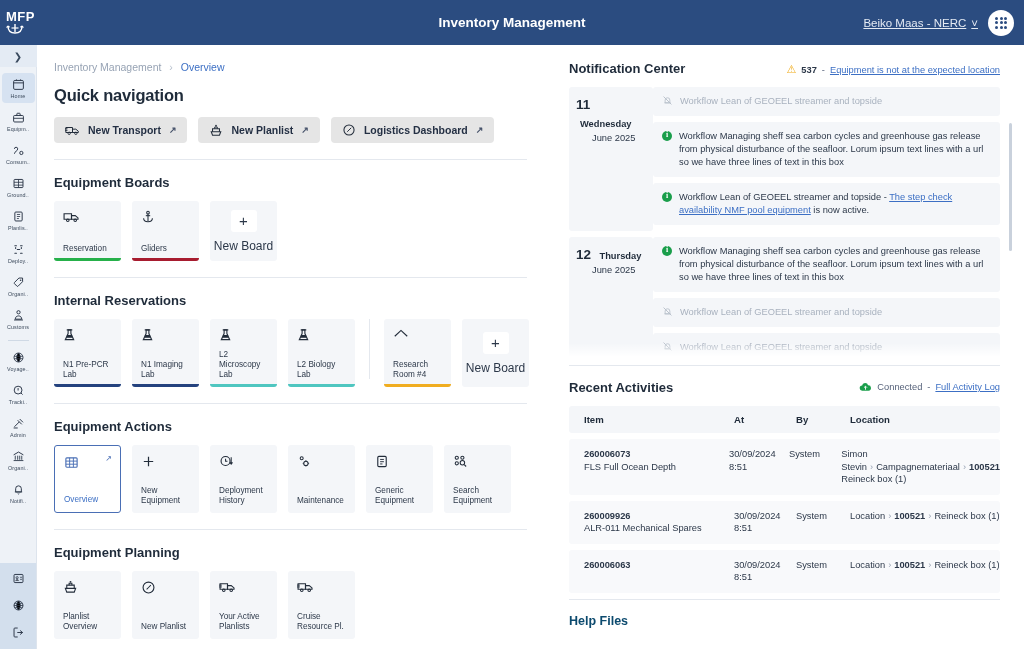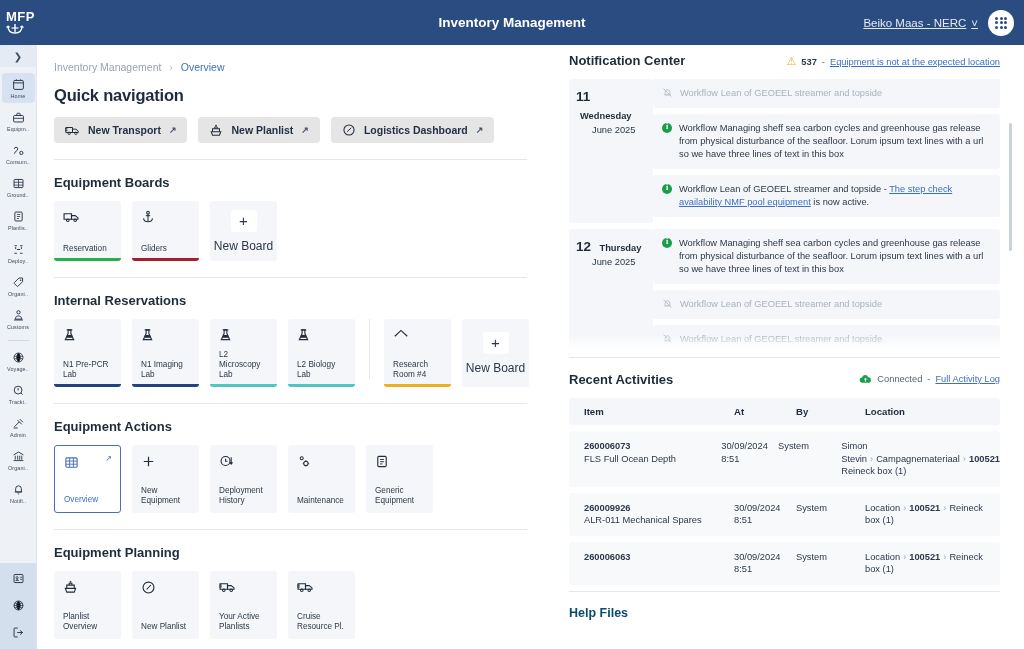--- a/index.html
+++ b/index.html
@@ -59,21 +59,21 @@
   .rail-bottom {
     width: 100%; background: #d3dfed; padding: 9px 0 10px;
     display: flex; flex-direction: column; align-items: center; gap: 14px;
   }
   .rail-bottom .ico { cursor: pointer; }
   svg { display: block; }
 
   
   .content { position: absolute; top: 45px; left: 37px; width: 987px; height: 604px; display: flex; }
   .col-left { width: 520px; padding: 16px 0 0 17px; }
-  .col-right { width: 467px; padding: 8px 24px 0 12px; position: relative; }
+  .col-right { width: 467px; padding: 16px 24px 0 12px; position: relative; }
 
   .breadcrumb { font-size: 10.5px; color: #97a3b4; margin-bottom: 13px; }
   .breadcrumb .crumb-link { color: #3c6fc4; }
   .breadcrumb .sep { margin: 0 5px; color: #b6bfcc; }
 
   h2.section-title { font-size: 16.5px; font-weight: bold; color: #1f2b3a; margin-bottom: 12px; letter-spacing: -.2px; }
   h3.section-title { font-size: 13px; font-weight: bold; color: #1f2b3a; margin-bottom: 11px; }
 
   .quick-row { display: flex; gap: 11px; }
   .quick-chip {
@@ -155,21 +155,21 @@
   .act-head {
     display: flex; background: #f4f6f9; border-radius: 3px; padding: 8px 0 8px 15px;
     font-size: 9.6px; font-weight: bold; color: #1f2b3a; margin-bottom: 6px;
   }
   .act-row {
     display: flex; background: #f8f9fb; border-radius: 3px; padding: 9px 0 9px 15px;
     font-size: 9.3px; color: #2c3849; margin-bottom: 6px; line-height: 12.5px;
   }
   .c-item { width: 150px; }
   .c-at { width: 62px; }
-  .c-by { width: 69px; }
+  .c-by { width: 54px; }
   .c-loc { flex: 1; }
   .c-item .id { font-weight: bold; display: block; }
   .c-loc b { font-weight: bold; }
   .c-loc .arw { color: #9aa5b5; margin: 0 3px; }
   .act-scroll {
     position: absolute; right: 12px; top: 78px; width: 3px; height: 128px;
     background: #c9d1dc; border-radius: 2px;
   }
   .green-cloud { color: #1a9e4b; }
   .help-title { font-size: 12.5px; font-weight: bold; color: #0c4a6e; margin-top: 14px; }
@@ -564,20 +564,32 @@
         <span class="tile-label">Maintenance</span>
       </div>
       <div class="tile tall">
         <span class="tile-icon">
             <svg width="14" height="15" viewBox="0 0 14 16">
               <rect x="2.5" y="2.5" width="9" height="11" rx="1.2" stroke="#222c3a" stroke-width="1.2" fill="none"></rect>
               <path d="M5 5.8 h4 M5 8.2 h4 M5 10.6 h2.5" stroke="#222c3a" stroke-width="1"></path>
             </svg>
           </span>
         <span class="tile-label">Generic Equipment</span>
+      </div>
+      <div class="tile tall">
+        <span class="tile-icon">
+            <svg width="16" height="14" viewBox="0 0 17 15">
+              <circle cx="4" cy="4" r="1.7" stroke="#222c3a" stroke-width="1.1" fill="none"></circle>
+              <circle cx="10" cy="4" r="1.7" stroke="#222c3a" stroke-width="1.1" fill="none"></circle>
+              <circle cx="4" cy="10" r="1.7" stroke="#222c3a" stroke-width="1.1" fill="none"></circle>
+              <circle cx="10" cy="9.4" r="2.4" stroke="#222c3a" stroke-width="1.1" fill="none"></circle>
+              <path d="M12 11.4 L14 13.4" stroke="#222c3a" stroke-width="1.2"></path>
+            </svg>
+          </span>
+        <span class="tile-label">Search Equipment</span>
       </div>
     </div>
 
     <div class="divider"></div>
 
     <h3 class="section-title">Equipment Planning</h3>
     <div class="card-row">
       <div class="tile tall">
         <span class="tile-icon">
             <svg width="15" height="14" viewBox="0 0 16 15">

